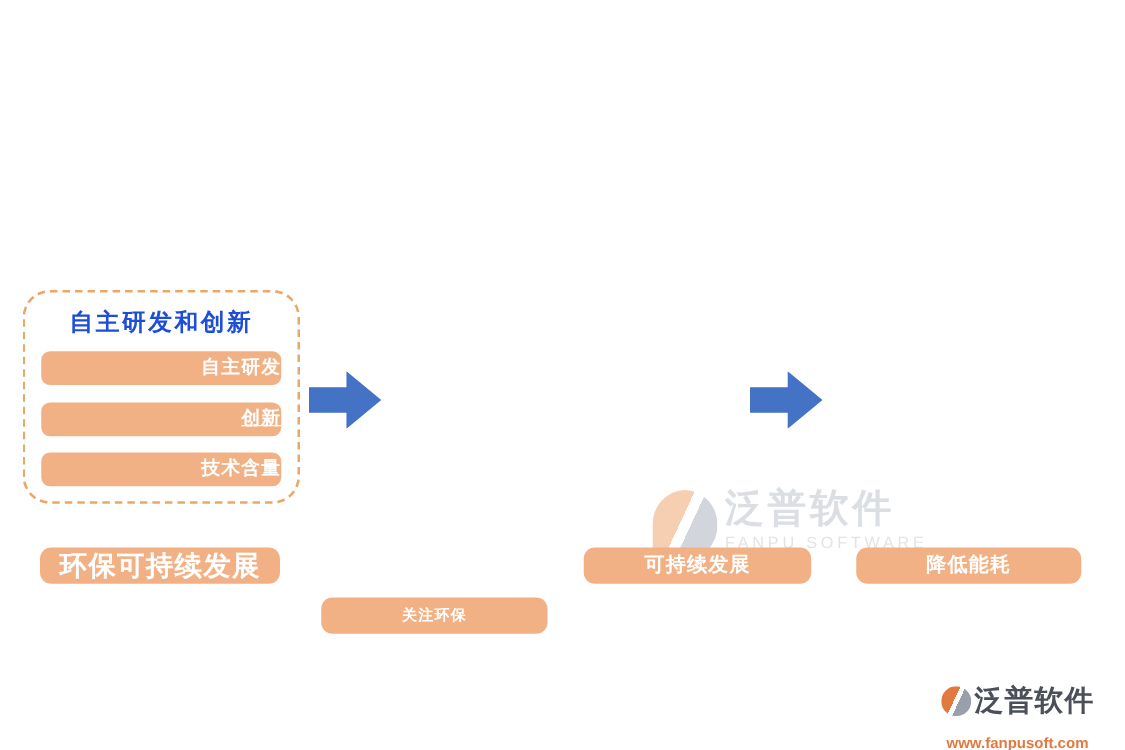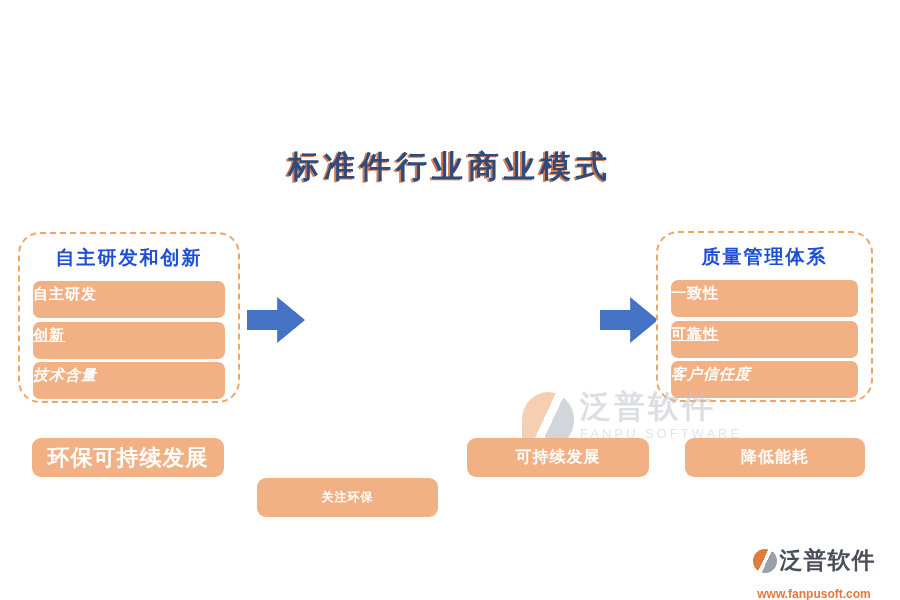--- a/index.html
+++ b/index.html
@@ -19,43 +19,43 @@
   .group.solid{border:3px solid #E39B5C;border-radius:32px;}
   #group-left{left:18px;top:232px;width:222px;height:171px;}
   #group-mid{left:308px;top:228px;width:285px;height:178px;}
   #group-right{left:656px;top:231px;width:217px;height:171px;}
   .group-title{
     position:absolute;left:0;right:0;top:11px;text-align:center;
     font-size:19px;font-weight:bold;color:#1d4ed8;letter-spacing:2px;
   }
   
   .pill{
-    position:absolute;left:13px;right:13px;height:37px;line-height:27px;
+    position:absolute;left:13px;right:13px;height:27px;line-height:27px;
     background:#F2B184;border-radius:7px;color:#fff;font-weight:bold;
-    font-size:15px;text-align:left;letter-spacing:1px;
+    font-size:15px;text-align:right;letter-spacing:1px;
   }
-  .pill.r1{top:47px;} .pill.r2{top:88px;text-decoration:underline;} .pill.r3{top:128px;font-style:italic;}
+  .pill.r1{top:47px;} .pill.r2{top:88px;text-decoration:underline;} .pill.r3{top:128px;}
   
   .btn{
     position:absolute;width:123px;height:46px;background:#F2B184;border-radius:9px;
     color:#fff;font-weight:bold;font-size:17px;letter-spacing:1px;
     display:flex;align-items:center;justify-content:center;
   }
   .btn.c1{left:11px;} .btn.c2{left:150px;}
   .btn.rA{top:49px;} .btn.rB{top:113px;}
   
   .arrow{
     position:absolute;width:58px;height:46px;background:#4472C4;
     clip-path:polygon(0 28%,52% 28%,52% 0,100% 50%,52% 100%,52% 72%,0 72%);
   }
   #arrow-1{left:247px;top:297px;}
   #arrow-2{left:600px;top:297px;}
   
   .bpill{
-    position:absolute;top:438px;height:39px;background:#F2B184;border-radius:9px;
+    position:absolute;top:438px;height:29px;background:#F2B184;border-radius:9px;
     color:#fff;font-weight:bold;display:flex;align-items:center;justify-content:center;
     letter-spacing:1px;
   }
   #bpill-0{left:32px;width:192px;font-size:22px;}
   #bpill-1{left:257px;width:181px;font-size:12px;margin-top:40px;}
   #bpill-2{left:467px;width:182px;font-size:16px;}
   #bpill-3{left:685px;width:180px;font-size:16px;}
   
   .watermark{
     position:absolute;left:522px;top:390px;display:flex;align-items:flex-start;
@@ -80,40 +80,33 @@
       linear-gradient(115deg,#E2793F 50%,#99A0AC 50%);
   }
   .fl-cn{font-size:23px;font-weight:bold;color:#4A4F58;letter-spacing:1px;margin-left:3px;}
   .fl-url{font-family:"Liberation Sans","DejaVu Sans",sans-serif;font-size:12px;font-weight:bold;color:#E2793F;margin-top:11px;}
 </style>
 </head>
 <body>
 
 <div class="stage">
 
-  <div class="main-title">标准件行业商业模式</div>
 
   <div class="group dashed" id="group-left">
     <div class="group-title">自主研发和创新</div>
     <div class="pill r1">自主研发</div>
     <div class="pill r2">创新</div>
     <div class="pill r3">技术含量</div>
   </div>
 
   <div class="arrow" id="arrow-1"></div>
 
 
   <div class="arrow" id="arrow-2"></div>
 
-  <div class="group dashed" id="group-right">
-    <div class="group-title">质量管理体系</div>
-    <div class="pill r1">一致性</div>
-    <div class="pill r2">可靠性</div>
-    <div class="pill r3">客户信任度</div>
-  </div>
 
   <div class="watermark">
     <div class="wm-glyph"></div>
     <div class="wm-text">
       <div class="wm-cn">泛普软件</div>
       <div class="wm-en">FANPU SOFTWARE</div>
     </div>
   </div>
 
   <div class="bpill" id="bpill-0">环保可持续发展</div>

